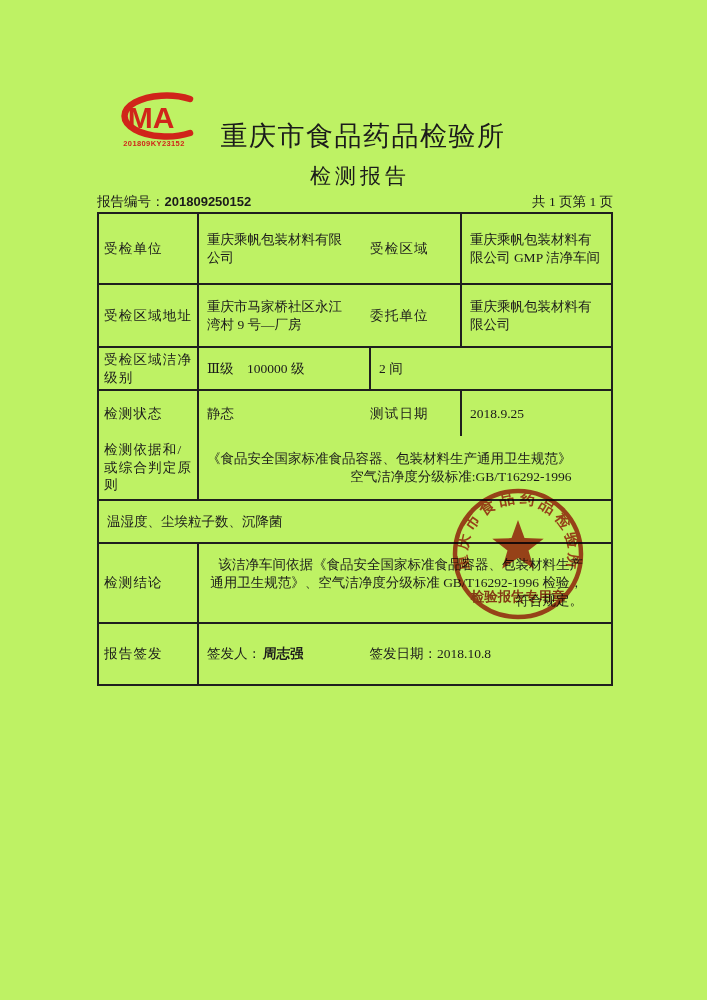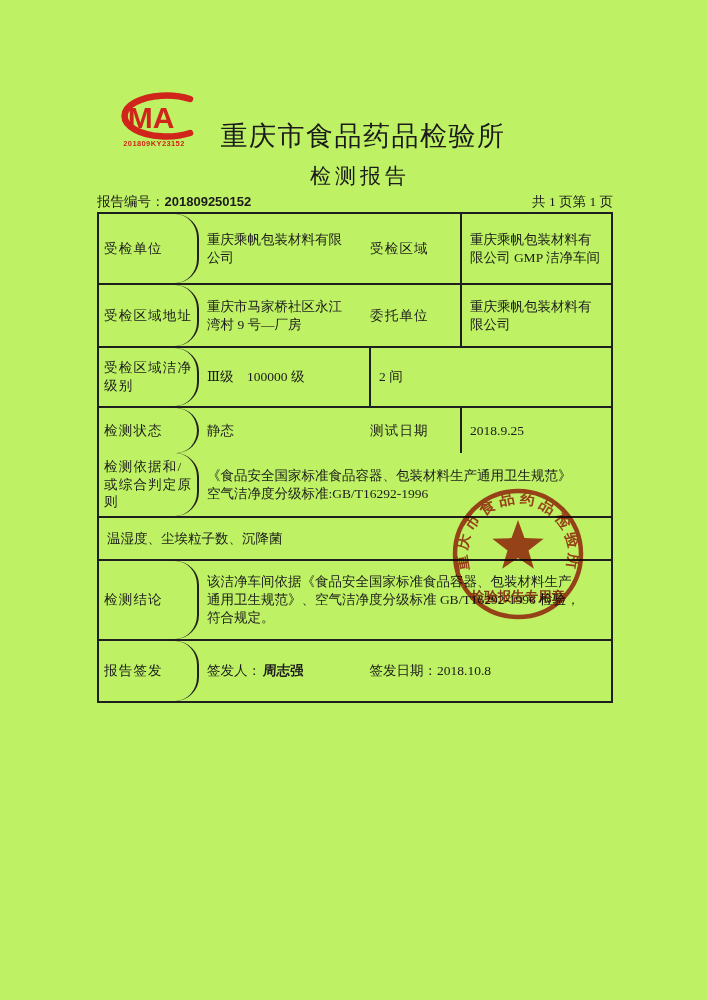--- a/index.html
+++ b/index.html
@@ -31,25 +31,25 @@
   }
   .num{font-family:"Liberation Sans","DejaVu Sans",sans-serif;font-weight:600;font-size:13px;}
   
   .tbl{
     position:absolute;left:97px;top:212px;width:516px;
     border:2px solid var(--bd);box-sizing:border-box;
   }
   .t-row{display:flex;border-bottom:2px solid var(--bd);box-sizing:border-box;}
   .t-row.nb{border-bottom:none;}
   .cell{box-sizing:border-box;display:flex;align-items:center;font-size:13.5px;line-height:1.32;}
-  .c1{width:100px;border-right:2px solid var(--bd);padding:2px 4px 2px 5px;letter-spacing:1.2px;border-radius:24px;}
+  .c1{width:100px;border-right:2px solid var(--bd);padding:2px 4px 2px 5px;letter-spacing:1.2px;}
   .c2{width:170px;padding:2px 18px 2px 8px;}
   .c3{width:91px;padding:2px 0 2px 1px;letter-spacing:1.2px;}
   .c4{flex:1;border-left:2px solid var(--bd);padding:2px 10px 2px 8px;}
-  .cwide{flex:1;padding:2px 28px 2px 8px;}
+  .cwide{flex:1;padding:2px 28px 2px 8px;text-align:right;}
   .ml{white-space:pre-line;}
   .signer-name{font-weight:bold;transform:skewX(-4deg);display:inline-block;margin-left:2px;}
   .issue-date{margin-left:66px;}
   .dashes{justify-content:center;font-family:"Liberation Sans","DejaVu Sans",sans-serif;font-weight:600;}
   
   .seal{
     position:absolute;left:443px;top:479px;width:150px;height:150px;
     mix-blend-mode:multiply;opacity:.92;pointer-events:none;
   }
 </style>
@@ -83,21 +83,21 @@
       <div class="cell c4">重庆乘帆包装材料有限公司 GMP 洁净车间</div>
     </div>
 
     <div class="t-row" style="height:63px">
       <div class="cell c1">受检区域地址</div>
       <div class="cell c2">重庆市马家桥社区永江湾村 9 号—厂房</div>
       <div class="cell c3">委托单位</div>
       <div class="cell c4">重庆乘帆包装材料有限公司</div>
     </div>
 
-    <div class="t-row" style="height:60px">
+    <div class="t-row" style="height:43px">
       <div class="cell c1">受检区域洁净级别</div>
       <div class="cell c2">Ⅲ级　100000 级</div>
       <div class="cell c4">2 间</div>
     </div>
 
     <div class="t-row nb" style="height:45px">
       <div class="cell c1">检测状态</div>
       <div class="cell c2">静态</div>
       <div class="cell c3">测试日期</div>
       <div class="cell c4">2018.9.25</div>

